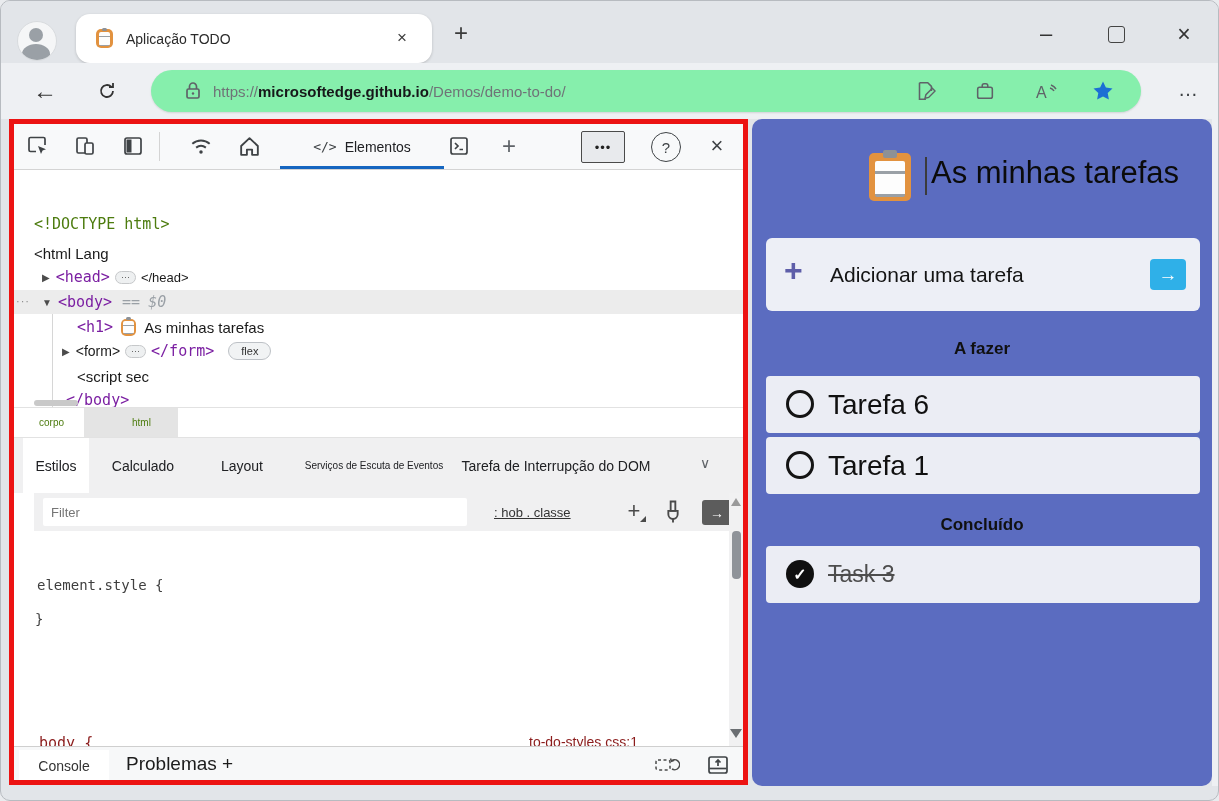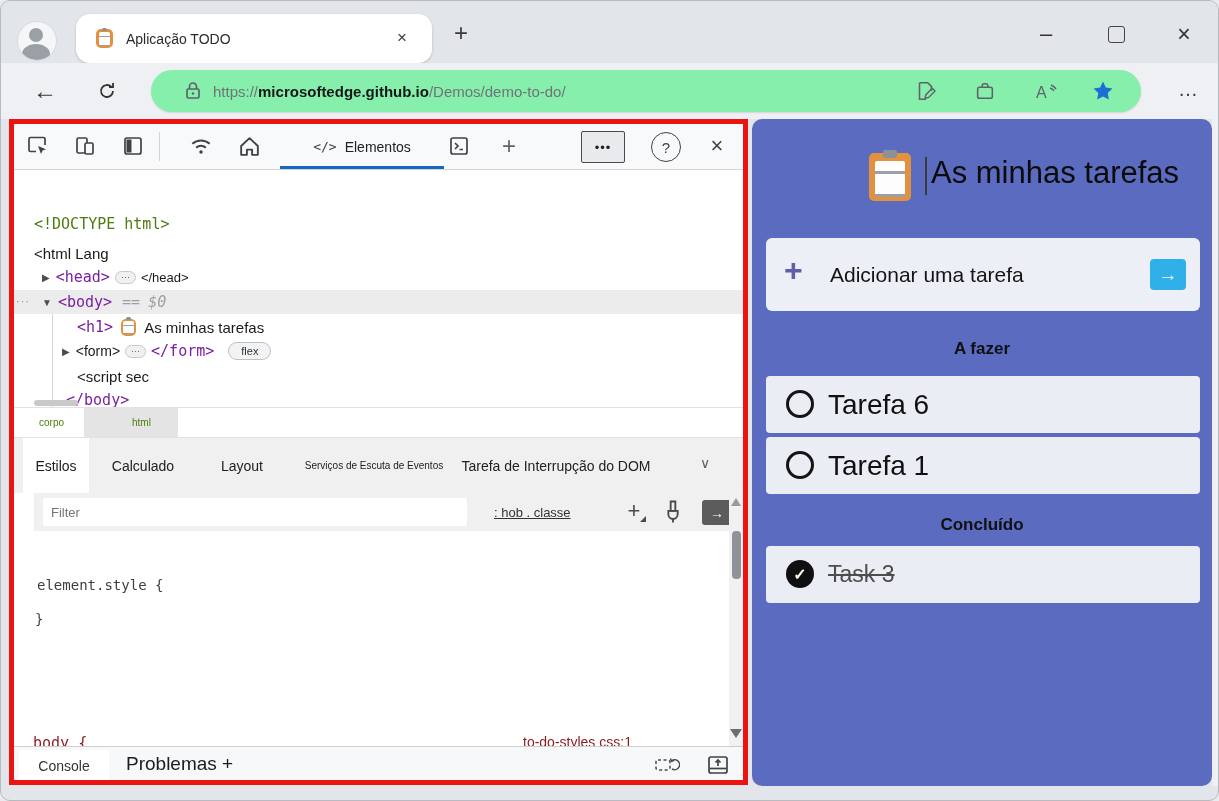--- a/index.html
+++ b/index.html
@@ -99,21 +99,21 @@
   .fbrush{position:absolute;left:625px;top:5px;width:28px;height:28px;}
   .fnav{position:absolute;left:668px;top:7px;width:30px;height:25px;background:#5c5c5c;border-radius:3px;
     display:flex;align-items:center;justify-content:center;color:#fff;font-size:14px;font-weight:700;}
   
   .rulearea{position:absolute;left:8px;top:407px;width:715px;height:215px;background:#fff;margin-top:28px;}
   .codeline{position:absolute;font-family:"DejaVu Sans Mono",monospace;font-size:14px;color:#3f3f3f;white-space:nowrap;}
   .sansline{position:absolute;font-size:14.5px;color:#161616;white-space:nowrap;}
   .sel-b{color:#c2185b;}
   .csslink{position:absolute;font-size:13.5px;color:#3a3a3a;white-space:nowrap;}
   .ruledivider{position:absolute;left:0;top:195px;width:100%;height:1px;background:#e3e3e3;}
-  .clipped{position:absolute;left:4px;top:610px;width:715px;height:12px;overflow:hidden;}
+  .clipped{position:absolute;left:10px;top:610px;width:715px;height:12px;overflow:hidden;}
   .clipsel{position:absolute;left:15px;top:0;font-family:"DejaVu Sans Mono",monospace;font-size:15px;color:#8b1c1c;}
   .cliplink{position:absolute;left:505px;top:0;font-size:14px;color:#8b1c1c;text-decoration:underline;}
   
   .cbar{position:absolute;left:0;top:622px;width:100%;height:35px;background:#f7f8f9;border-top:1px solid #cfcfcf;box-sizing:border-box;}
   .ctab{position:absolute;left:5px;top:3px;width:90px;height:31px;background:#fff;display:flex;align-items:center;justify-content:center;
     font-size:14px;color:#333;}
   .problems{position:absolute;left:112px;top:0;height:34px;display:flex;align-items:center;font-size:19px;color:#1c1c1c;}
   .cicon{position:absolute;top:6px;width:24px;height:22px;}
   
   .vscroll{position:absolute;left:715px;top:369px;width:14px;height:253px;background:#f1f1f2;}

